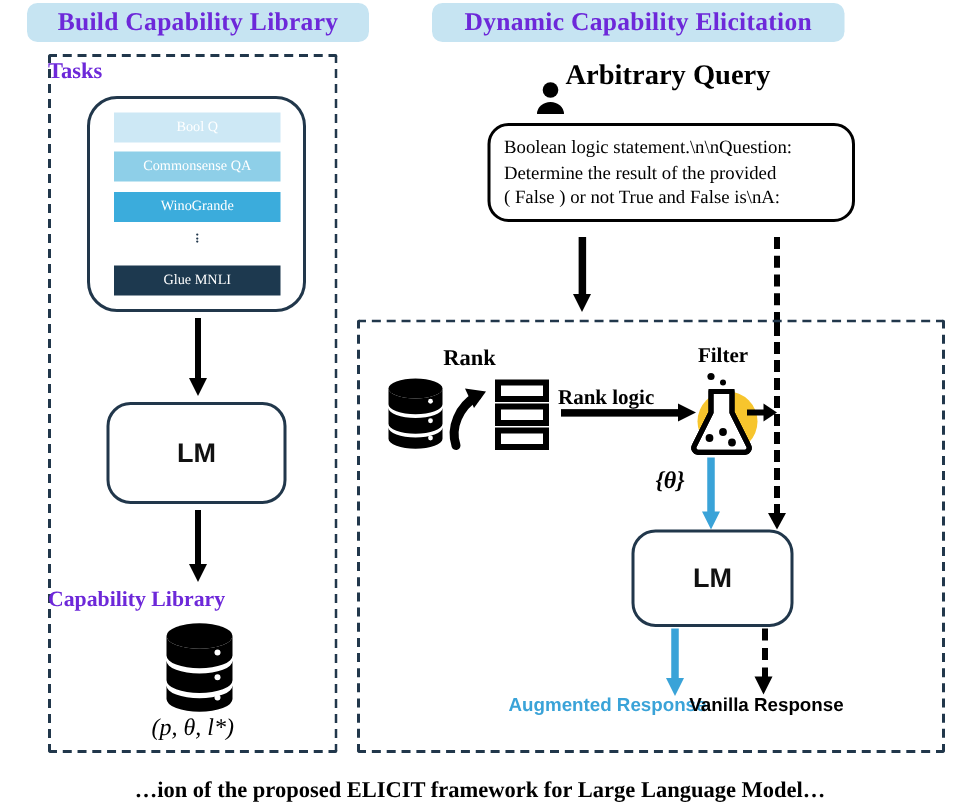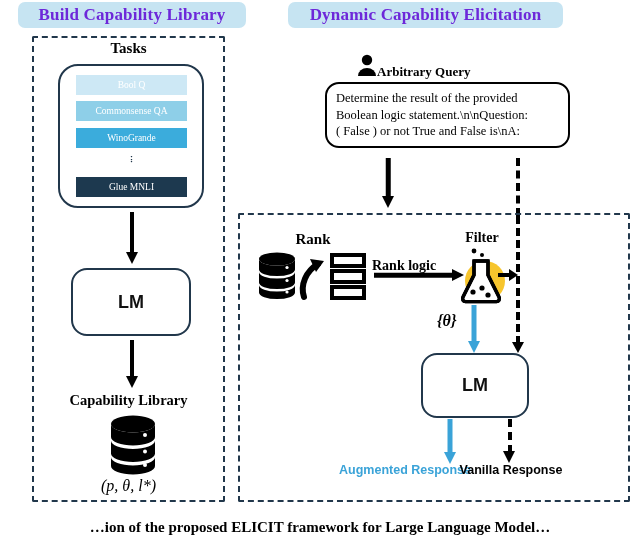--- a/index.html
+++ b/index.html
@@ -25,21 +25,21 @@
     border:2.4px solid #21374b;border-radius:20px;box-sizing:border-box;background:#fff;
   }
   .lm-box{
     border:2.2px solid #21374b;border-radius:16px;box-sizing:border-box;background:#fff;
     display:flex;align-items:center;justify-content:center;
     font-family:"Liberation Sans",sans-serif;font-weight:bold;color:#111;
   }
 
   
   .section-title{
-    font-family:"Liberation Serif",serif;font-weight:bold;text-align:center;color:#000000;
+    font-family:"Liberation Serif",serif;font-weight:bold;text-align:left;color:#6d28d9;
   }
   .task-chip{
     display:flex;align-items:center;justify-content:center;
     font-family:Liberation Serif, serif;color:#ffffff;
     box-sizing:border-box;
   }
   .dots-vert{
     display:flex;flex-direction:column;align-items:center;justify-content:center;
     line-height:2.6px;color:#21374b;font-size:9px;font-weight:bold;
   }
@@ -132,25 +132,25 @@
 <div class="abs" style="left:32px;top:477px;width:193px;text-align:center;font-size:16px;font-style:italic;font-family:'Liberation Serif',serif;">(p, θ, l*)</div>
 
 <div class="abs panel-header" style="left:288px;top:2px;width:275px;height:26px;font-size:17px;">
   <span>Dynamic Capability Elicitation</span>
 </div>
 
 <svg class="abs" style="left:357px;top:54px;" width="20" height="22" viewBox="0 0 20 22">
   <circle cx="10" cy="6" r="5.2" fill="#000"></circle>
   <path d="M1 22 a9 8 0 0 1 18 0 z" fill="#000"></path>
 </svg>
-<div class="abs lbl-serif" style="left:377px;top:64px;font-size:13px;">Arbitrary Query</div>
+<div class="abs lbl-serif" style="left:377px;top:40px;font-size:19px;">Arbitrary Query</div>
 
 <div class="abs query-bubble" style="left:325px;top:82px;width:245px;height:66px;font-size:12.5px;line-height:16.5px;">
+  <div>Boolean logic statement.\n\nQuestion:</div>
   <div>Determine the result of the provided</div>
-  <div>Boolean logic statement.\n\nQuestion:</div>
   <div>( False ) or not True and False is\nA:</div>
 </div>
 
 <div class="abs arrow-v" style="left:381px;top:158px;width:14px;height:52px;">
   <div class="shaft" style="top:0;width:4.5px;height:40px;background:#000;"></div>
   <div class="head" style="top:38px;border-top:12px solid #000;"></div>
 </div>
 
 <div class="abs" style="left:516px;top:158px;width:0;height:58px;border-left:4px dashed #000;"></div>
 

